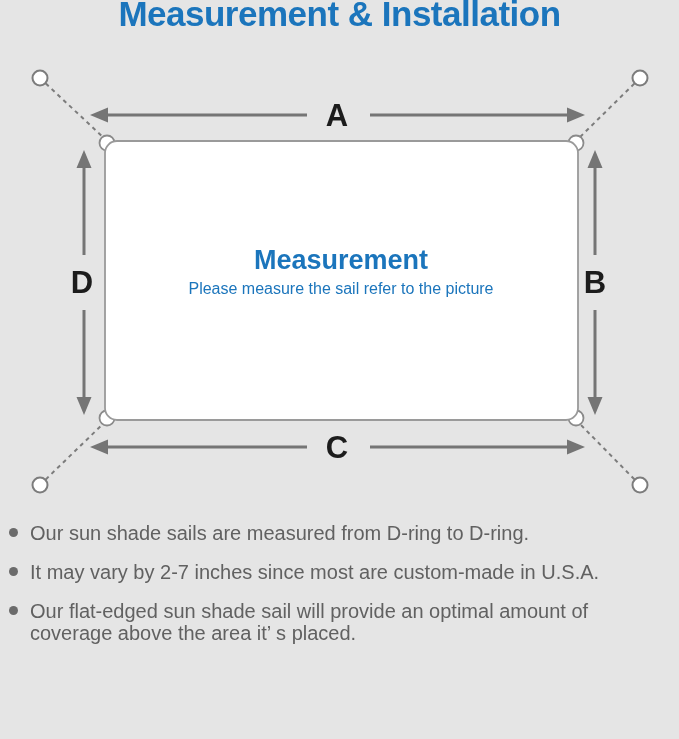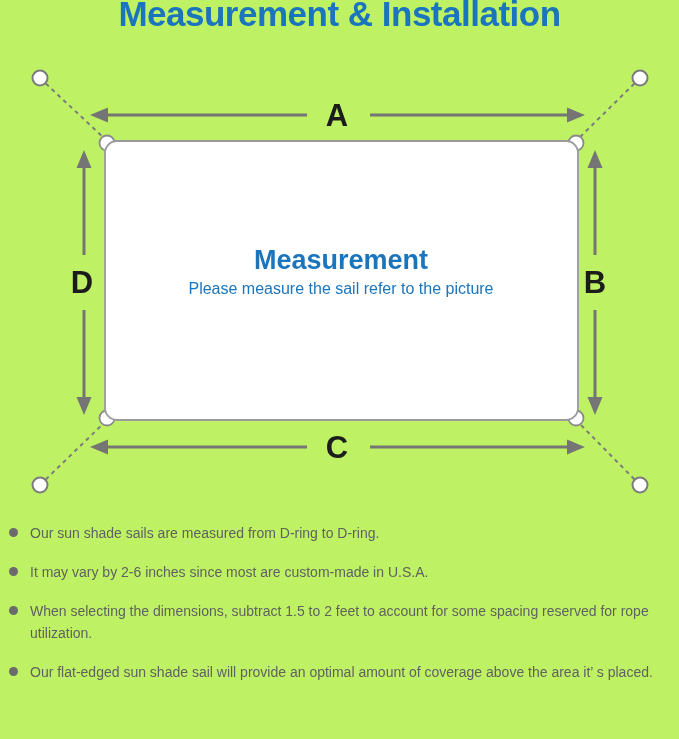--- a/index.html
+++ b/index.html
@@ -1,19 +1,19 @@
 <!DOCTYPE html>
 <html><head>
 <meta charset="utf-8">
 <style>
   html,body{margin:0;padding:0;background:#ffffff;}
   .canvas{
     position:relative;
     width:679px;height:739px;
-    background:#bef264;
+    background:#e5e5e5;
     font-family:"Liberation Sans", sans-serif;
     overflow:hidden;
   }
   .page-title{
     position:absolute;top:-6px;left:0;width:100%;
     text-align:center;
     font-size:35px;font-weight:bold;letter-spacing:-0.5px;
     color:#1b75bc;
   }
   .diagram-svg{position:absolute;top:50px;left:0;}
@@ -38,21 +38,21 @@
     font-size:16px;fill:#1b75bc;
     text-anchor:middle;dominant-baseline:central;
   }
   .notes{
     position:absolute;top:522px;left:9px;width:664px;
     list-style:none;margin:0;padding:0;
   }
   .notes li{
     display:flex;gap:12px;
     margin-bottom:17px;
-    font-size:14px;line-height:22px;color:#616161;
+    font-size:20px;line-height:22px;color:#616161;
   }
   .bullet-dot{
     flex:none;width:9px;height:9px;border-radius:50%;
     background:#6b6b6b;margin-top:6px;
   }
   .note-text{flex:1;}
 </style>
 </head>
 <body>
 
@@ -121,25 +121,21 @@
     <text class="center-sub" x="341" y="238">Please measure the sail refer to the picture</text>
   </svg>
 
   <ul class="notes">
     <li>
       <span class="bullet-dot"></span>
       <span class="note-text">Our sun shade sails are measured from D-ring to D-ring.</span>
     </li>
     <li>
       <span class="bullet-dot"></span>
-      <span class="note-text">It may vary by 2-6 inches since most are custom-made in U.S.A.</span>
-    </li>
-    <li>
-      <span class="bullet-dot"></span>
-      <span class="note-text">When selecting the dimensions, subtract 1.5 to 2 feet to account for some spacing reserved for rope utilization.</span>
+      <span class="note-text">It may vary by 2-7 inches since most are custom-made in U.S.A.</span>
     </li>
     <li>
       <span class="bullet-dot"></span>
       <span class="note-text">Our flat-edged sun shade sail will provide an optimal amount of coverage above the area it’ s placed.</span>
     </li>
   </ul>
 
 </div>
 
 </body></html>

